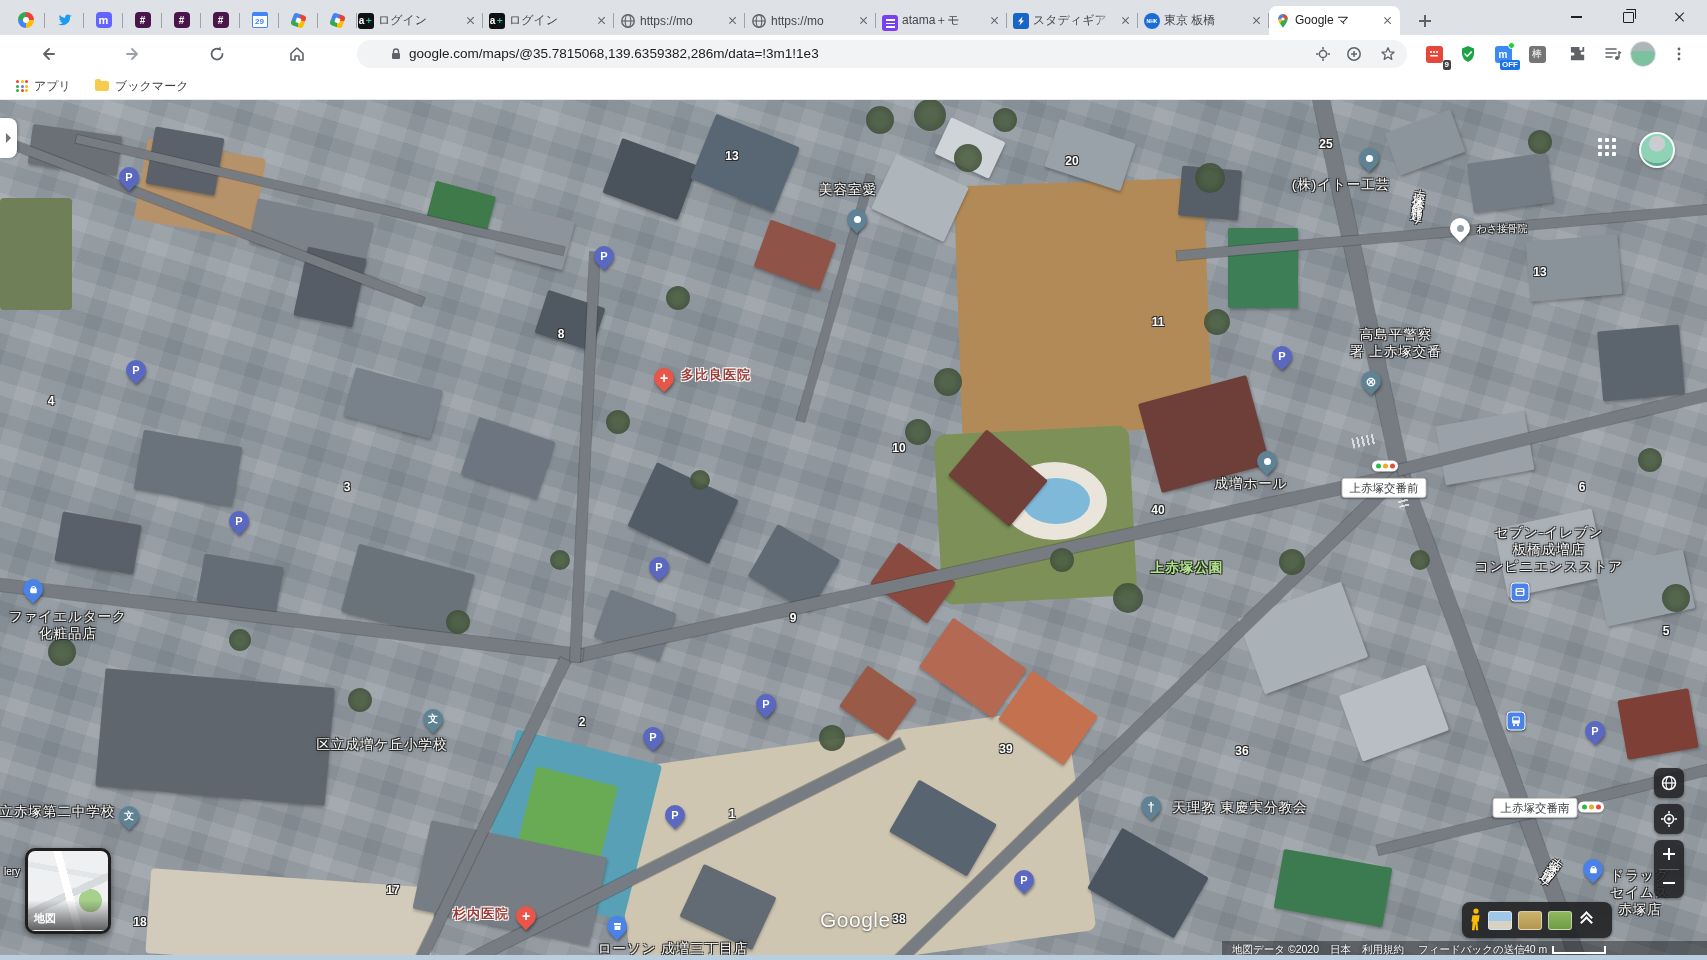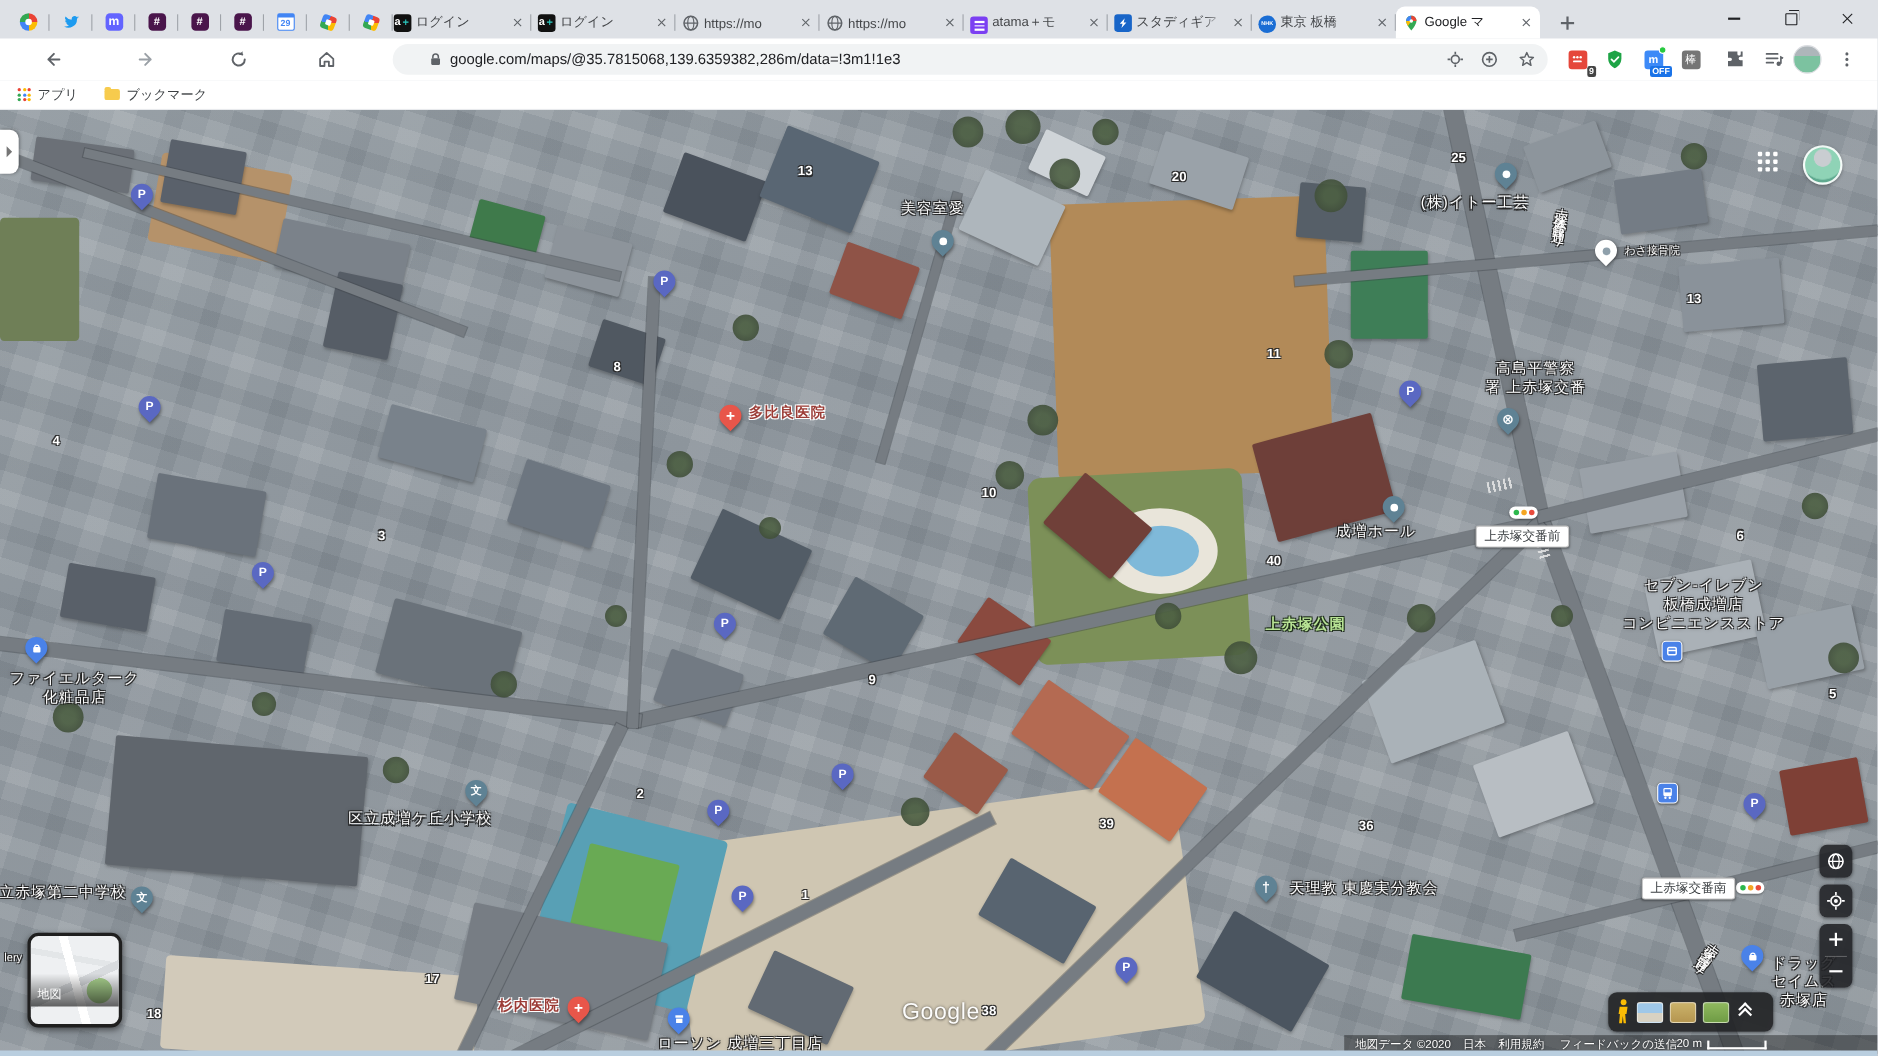--- a/index.html
+++ b/index.html
@@ -112,22 +112,22 @@
     box-shadow:7px 0 #fff,14px 0 #fff,0 7px #fff,7px 7px #fff,14px 7px #fff,0 14px #fff,7px 14px #fff,14px 14px #fff;}
   .map-avatar{position:absolute;left:1639px;top:132px;width:36px;height:36px;border-radius:50%;z-index:40;border:2px solid rgba(255,255,255,.9);
     background:radial-gradient(circle at 50% 30%,#c9cdd1 0 28%,#8fd3b6 30% 70%,#5fa98f 72%);box-sizing:border-box;box-shadow:0 1px 3px rgba(0,0,0,.3);}
   .minimap{position:absolute;left:25px;top:848px;width:86px;height:86px;border:3px solid #1f1f1f;border-radius:10px;z-index:40;
     box-shadow:0 2px 6px rgba(0,0,0,.5);overflow:hidden;background:#eef0f2;box-sizing:border-box;}
   .minimap .mmr{position:absolute;inset:0;background:
     linear-gradient(75deg,transparent 46%,#ffffff 46% 54%,transparent 54%),
     linear-gradient(-25deg,transparent 43%,#d8dbde 43% 50%,transparent 50%),
     linear-gradient(10deg,transparent 68%,#e3e6e8 68% 74%,transparent 74%),
     radial-gradient(circle at 78% 62%,#a8d08d 0 14%,transparent 15%);}
-  .minimap .mmlbl{position:absolute;left:0;right:0;bottom:16px;height:30px;display:flex;align-items:flex-end;padding:0 6px 4px;
-    background:linear-gradient(transparent,rgba(0,0,0,.6));color:#fff;font-size:11px;font-weight:400;box-sizing:border-box;}
+  .minimap .mmlbl{position:absolute;left:0;right:0;bottom:1px;height:30px;display:flex;align-items:flex-end;padding:0 6px 4px;
+    background:linear-gradient(transparent,rgba(0,0,0,.6));color:#fff;font-size:11px;font-weight:700;box-sizing:border-box;}
   .ctl{position:absolute;width:30px;height:30px;border-radius:7px;background:rgba(32,33,36,.88);z-index:41;
     display:flex;align-items:center;justify-content:center;box-shadow:0 1px 3px rgba(0,0,0,.4);}
   .zoompanel{position:absolute;left:1654px;top:840px;width:30px;height:58px;border-radius:7px;background:rgba(32,33,36,.88);z-index:41;box-shadow:0 1px 3px rgba(0,0,0,.4);}
   .zoompanel .zb{position:absolute;left:0;width:30px;height:28px;display:flex;align-items:center;justify-content:center;}
   .zoompanel .div{position:absolute;left:5px;top:28.5px;width:20px;height:1px;background:rgba(255,255,255,.25);}
   .plusico{position:relative;width:12px;height:12px;}
   .plusico::before{content:'';position:absolute;left:0;top:5.2px;width:12px;height:1.8px;background:#fff;}
   .plusico::after{content:'';position:absolute;left:5.2px;top:0;width:1.8px;height:12px;background:#fff;}
   .minusico{width:12px;height:1.8px;background:#fff;}
   .pegbar{position:absolute;left:1462px;top:902px;width:150px;height:36px;border-radius:8px;background:rgba(32,33,36,.9);z-index:41;
@@ -709,17 +709,17 @@
         </span>
     </div>
 
     <div class="watermark">Google</div>
 
     <div class="attrstrip"></div>
     <span class="attr" style="left:1232px;">地図データ ©2020</span>
     <span class="attr" style="left:1330px;">日本</span>
     <span class="attr" style="left:1362px;">利用規約</span>
     <span class="attr" style="left:1418px;">フィードバックの送信</span>
-    <span class="attr" style="left:1524px;">20 m</span>
+    <span class="attr" style="left:1524px;">40 m</span>
     <div class="scalebar"></div>
     <div class="bottomstrip"></div>
   </div>
 </div>
 
 </body></html>

